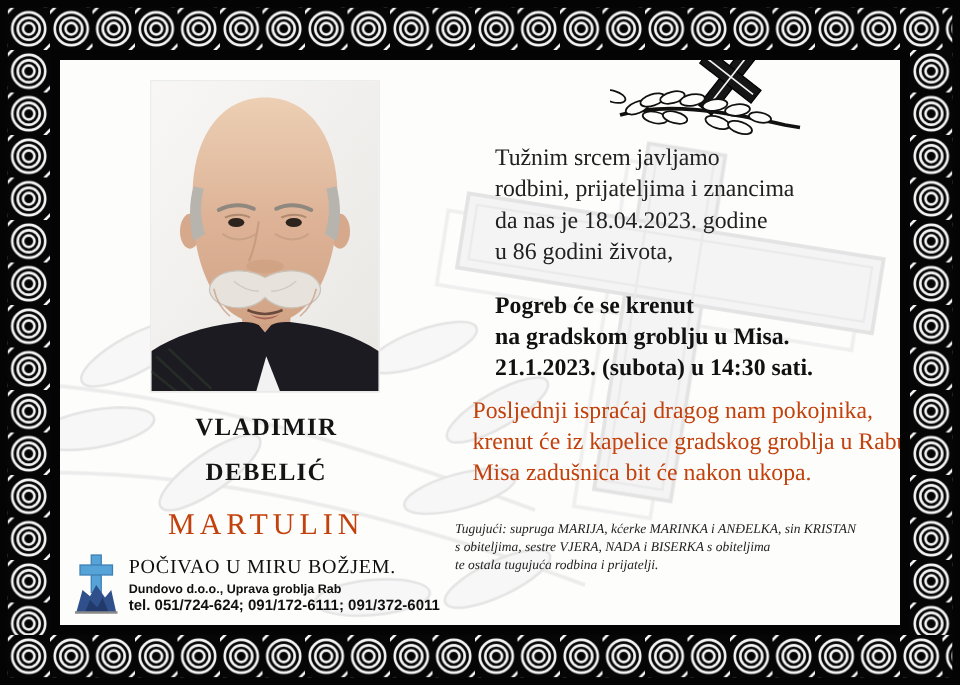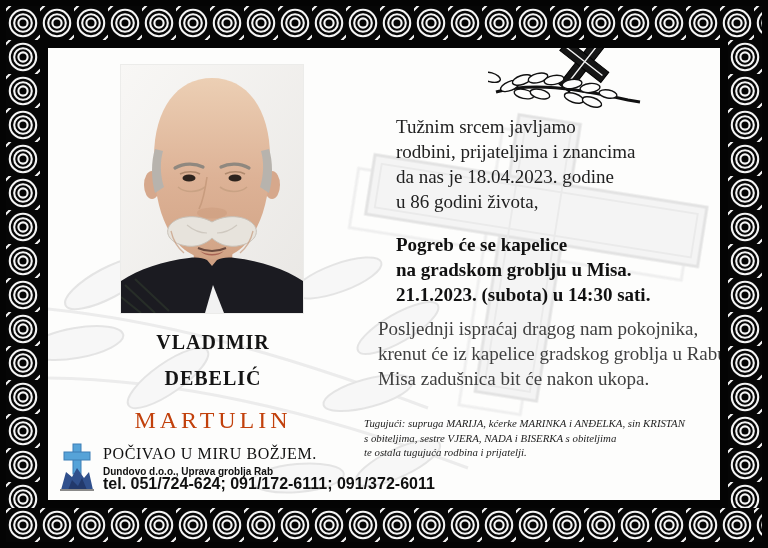--- a/index.html
+++ b/index.html
@@ -21,27 +21,27 @@
     position:absolute;left:72px;top:16px;width:184px;height:250px;
     border:1px solid #ececea;box-sizing:border-box;overflow:hidden;background:#f5f4f2;
   }
   .nameblock{position:absolute;left:35px;top:276px;width:260px;text-align:center;}
   .name-line{font-size:20px;font-weight:bold;line-height:36px;letter-spacing:1px;color:#141414;}
   .nickname{margin-top:12px;font-size:24px;letter-spacing:4px;color:#c2410c;line-height:24px;}
   .emblem{position:absolute;left:440px;top:0px;}
   .para{position:absolute;}
   .p1{left:348px;top:66px;width:336px;font-size:19px;line-height:25px;color:#212121;}
   .p2{left:348px;top:184px;width:336px;font-size:19px;line-height:25px;font-weight:bold;color:#111;}
-  .p3{left:330px;top:268px;width:356px;font-size:19px;line-height:25px;color:#404040;}
+  .p3{left:330px;top:268px;width:356px;font-size:19px;line-height:25px;color:#c2410c;}
   .p4{left:316px;top:368px;width:366px;font-size:10.8px;line-height:14.5px;font-style:italic;color:#222;}
   .footer{position:absolute;left:10px;top:394px;display:flex;align-items:flex-start;gap:7px;}
   .footer-text{padding-top:4px;}
   .rip{font-size:16px;letter-spacing:0.6px;color:#101010;line-height:16px;}
   .company{margin-top:4px;font-family:"Liberation Sans", sans-serif;font-weight:bold;font-size:10px;line-height:12px;color:#101010;}
-  .phones{font-family:"Liberation Sans", sans-serif;font-weight:bold;font-size:16px;line-height:12px;color:#101010;text-align:right;}
+  .phones{font-family:"Liberation Sans", sans-serif;font-weight:bold;font-size:12px;line-height:12px;color:#101010;text-align:right;}
 </style>
 </head>
 <body>
 
 <div class="page">
 
   <svg class="strip strip-top" width="756" height="34">
     <defs>
         <pattern id="ropeA" width="34" height="34" patternUnits="userSpaceOnUse">
       <rect width="34" height="34" fill="#060606"></rect>
@@ -211,21 +211,21 @@
     </svg>
 
     <div class="para p1">
       <div>Tužnim srcem javljamo</div>
       <div>rodbini, prijateljima i znancima</div>
       <div>da nas je 18.04.2023. godine</div>
       <div>u 86 godini života,</div>
     </div>
 
     <div class="para p2">
-      <div>Pogreb će se kapelice</div>
+      <div>Pogreb će se krenut</div>
       <div>na gradskom groblju u Misa.</div>
       <div>21.1.2023. (subota) u 14:30 sati.</div>
     </div>
 
     <div class="para p3">
       <div>Posljednji ispraćaj dragog nam pokojnika,</div>
       <div>krenut će iz kapelice gradskog groblja u Rabu.</div>
       <div>Misa zadušnica bit će nakon ukopa.</div>
     </div>
 

